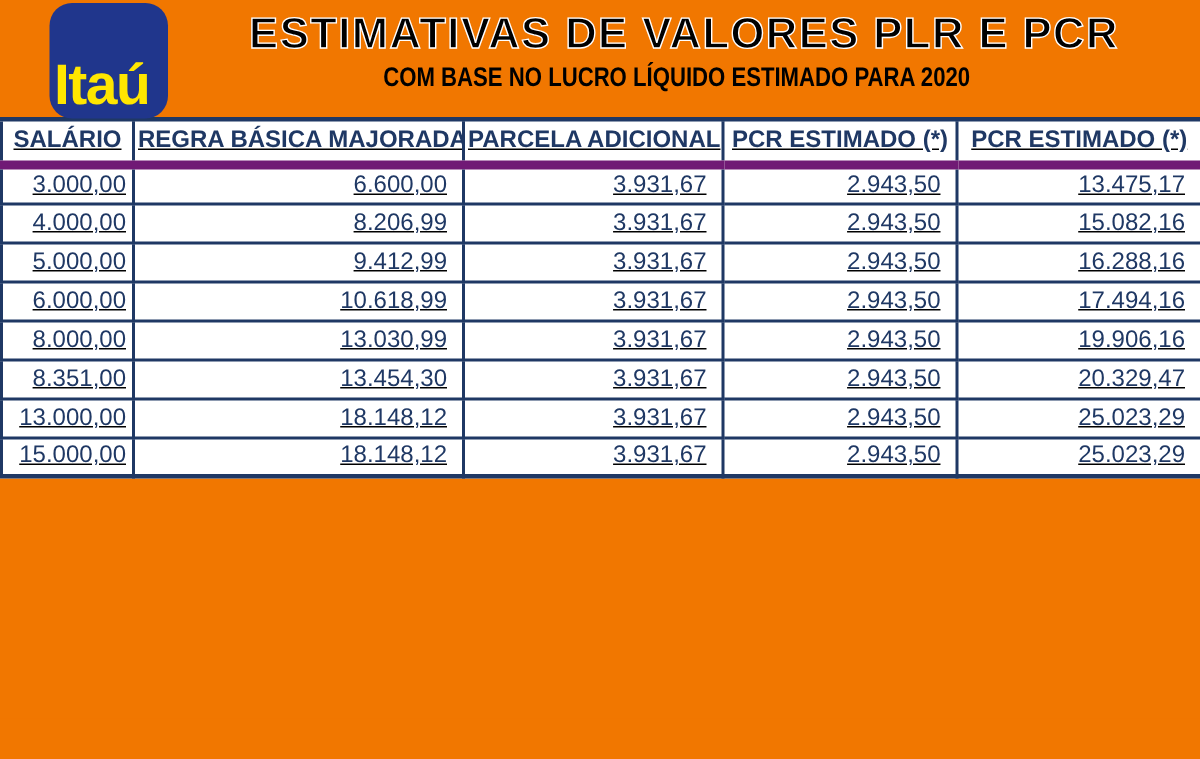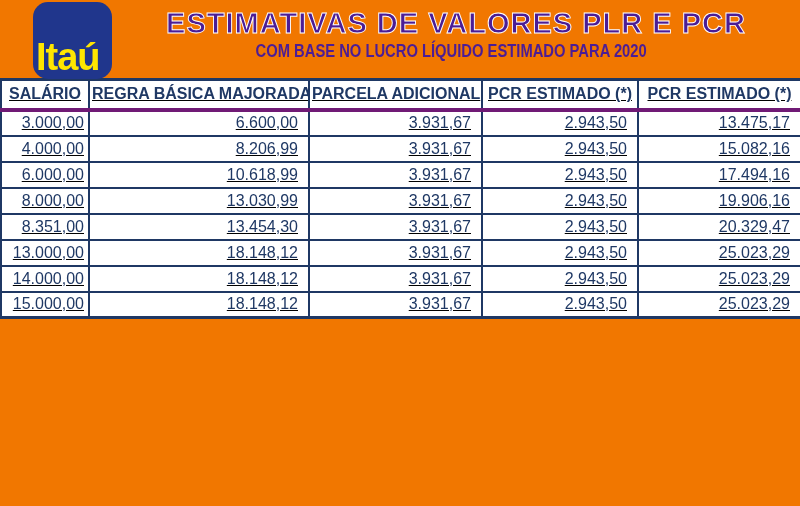--- a/index.html
+++ b/index.html
@@ -37,21 +37,21 @@
     font-size: 38px;
     line-height: 44px;
     letter-spacing: -1px;
   }
   .titles {
     position: absolute;
     left: 118px;
     right: 6px;
     top: 6px;
     text-align: center;
-    color: #4c1d95;
+    color: #000000;
   }
   .title {
     margin: 0;
     font-size: 29px;
     line-height: 34px;
     font-weight: bold;
     letter-spacing: 1px;
     -webkit-text-stroke: 0.9px #FFFFFF;
     white-space: nowrap;
   }
@@ -84,21 +84,21 @@
     overflow: hidden;
     white-space: nowrap;
     box-sizing: border-box;
   }
   table.data th {
     height: 30px;
     font-size: 16px;
     font-weight: bold;
     text-align: center;
     padding: 0 2px;
-    border-bottom: 4px solid #701a75;
+    border-bottom: 6px solid #701a75;
   }
   table.data td {
     height: 26px;
     font-size: 16px;
     text-align: right;
     padding: 0 10px 0 2px;
   }
   table.data td:first-child {
     text-align: right;
     padding: 0 4px;
@@ -154,20 +154,27 @@
           <td>13.475,17</td>
         </tr>
         <tr>
           <td>4.000,00</td>
           <td>8.206,99</td>
           <td>3.931,67</td>
           <td>2.943,50</td>
           <td>15.082,16</td>
         </tr>
         <tr>
+          <td>5.000,00</td>
+          <td>9.412,99</td>
+          <td>3.931,67</td>
+          <td>2.943,50</td>
+          <td>16.288,16</td>
+        </tr>
+        <tr>
           <td>6.000,00</td>
           <td>10.618,99</td>
           <td>3.931,67</td>
           <td>2.943,50</td>
           <td>17.494,16</td>
         </tr>
         <tr>
           <td>8.000,00</td>
           <td>13.030,99</td>
           <td>3.931,67</td>
@@ -182,27 +189,20 @@
           <td>20.329,47</td>
         </tr>
         <tr>
           <td>13.000,00</td>
           <td>18.148,12</td>
           <td>3.931,67</td>
           <td>2.943,50</td>
           <td>25.023,29</td>
         </tr>
         <tr>
-          <td>14.000,00</td>
-          <td>18.148,12</td>
-          <td>3.931,67</td>
-          <td>2.943,50</td>
-          <td>25.023,29</td>
-        </tr>
-        <tr>
           <td>15.000,00</td>
           <td>18.148,12</td>
           <td>3.931,67</td>
           <td>2.943,50</td>
           <td>25.023,29</td>
         </tr>
       </tbody>
   </table>
 
   <div class="footer-bar"></div>

